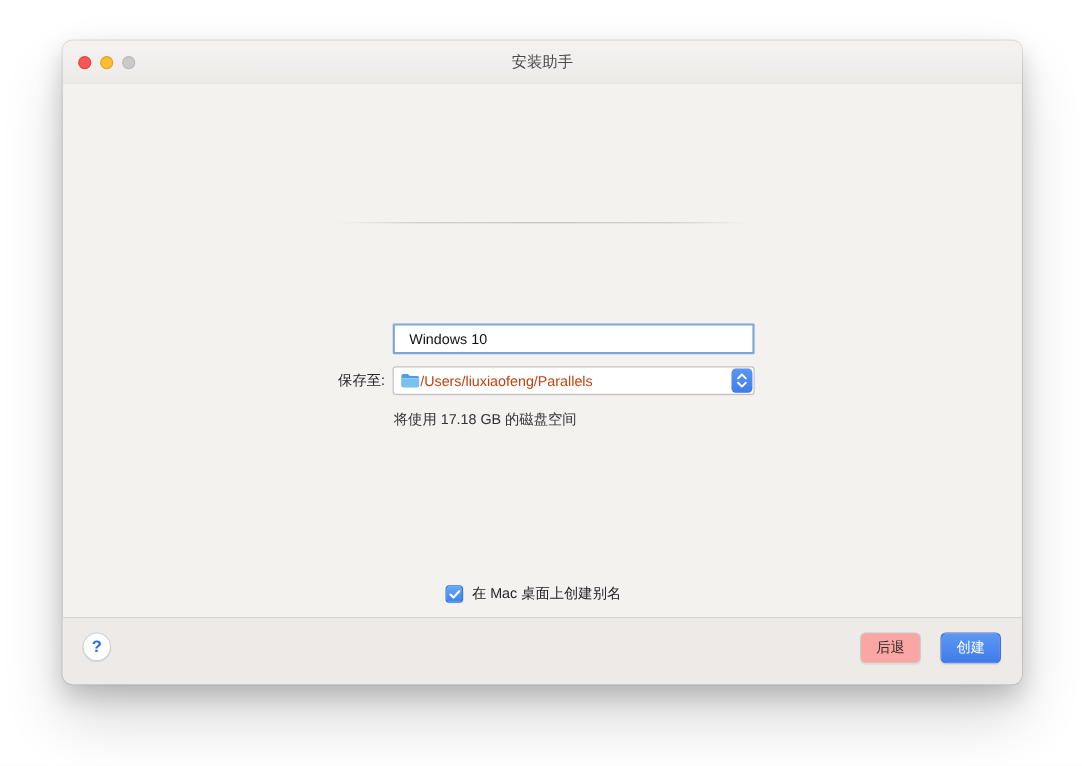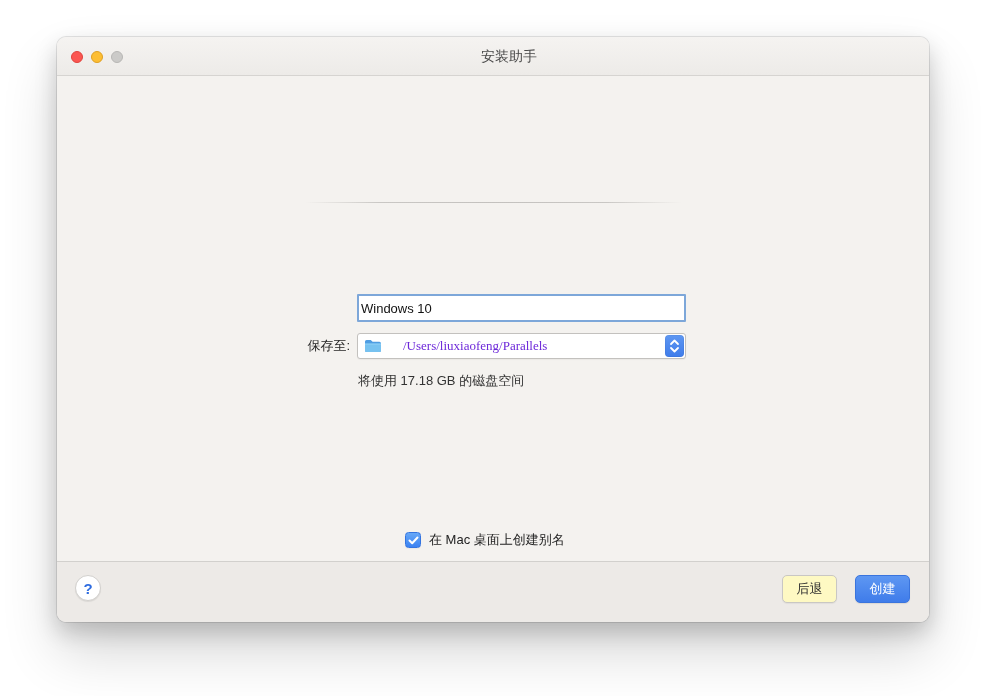--- a/index.html
+++ b/index.html
@@ -19,21 +19,21 @@
     background:linear-gradient(#f5f3f1,#edebe8);
     border-bottom:1px solid #d6d4d1;
     border-radius:9px 9px 0 0;
   }
   .traffic-lights { position:absolute; left:14px; top:0; height:39px; display:flex; align-items:center; gap:8px; }
   .tl { width:12px; height:12px; border-radius:50%; display:inline-block; }
   .tl.red    { background:#fb5651; border:1px solid #e0433d; }
   .tl.yellow { background:#fdbe33; border:1px solid #dfa023; }
   .tl.gray   { background:#cbcac8; border:1px solid #b8b7b5; }
   .titlebar-title {
-    position:absolute; left:16px; top:0; width:100%; height:39px;
+    position:absolute; left:0; top:0; width:100%; height:39px;
     display:flex; align-items:center; justify-content:center;
     font-size:14px; color:#4a4a4a;
   }
 
   
   .content { position:absolute; left:0; top:39px; width:100%; height:485px; }
   .heading {
     position:absolute; top:64px; left:0; width:100%;
     text-align:center; font-size:34px; font-weight:400; color:#303030; letter-spacing:1px;
   }
@@ -46,31 +46,31 @@
     position:absolute; left:0; width:293px; text-align:right;
     font-size:13px; color:#262626;
   }
   .label-name { top:218px; line-height:28px; }
   .label-location { top:257px; line-height:26px;padding-left:48px; }
 
   .text-input {
     position:absolute; left:300px; top:218px; width:329px; height:28px;
     border:2px solid #7da7d9; border-radius:1px; background:#ffffff;
     font-family:"Liberation Sans", sans-serif; font-size:13px; color:#111111;
-    padding:0 2px; outline:none;
+    padding:0 13px; outline:none;
   }
 
   .popup {
     position:absolute; left:300px; top:257px; width:329px; height:26px;
     background:#ffffff; border:1px solid #c3c1be; border-radius:3px;
     display:flex; align-items:center; cursor:default;
     box-shadow:0 1px 1px rgba(0,0,0,0.04);
   }
   .folder-icon { width:18px; height:14px; margin-left:6px; flex:0 0 auto; display:flex; }
-  .popup-text { font-size:13px; color:#6d28d9; margin-left:21px; flex:1 1 auto; white-space:nowrap; overflow:hidden;font-family:Liberation Serif, serif; }
+  .popup-text { font-size:13px; color:#c2410c; margin-left:0; flex:1 1 auto; white-space:nowrap; overflow:hidden; }
   .stepper {
     flex:0 0 auto; width:19px; height:22px; margin-right:1px; border-radius:4px;
     background:linear-gradient(#5e97f2,#3f7cea);
     display:flex; align-items:center; justify-content:center;
     box-shadow:inset 0 0 0 0.5px rgba(0,0,0,0.08);
   }
 
   .disk-note { position:absolute; left:301px; top:296px; font-size:13px; color:#333333; }
 
   .checkbox-row { position:absolute; left:300px; display:flex; align-items:center; gap:8px; height:18px; }
@@ -98,21 +98,21 @@
     box-shadow:0 1px 1px rgba(0,0,0,0.08);
     display:flex; align-items:center; justify-content:center;
     font-size:15px; font-weight:700; color:#2e6ce0; cursor:default;
   }
   .btn {
     position:absolute; top:13px; width:55px; height:28px; border-radius:5px;
     font-family:"Liberation Sans", sans-serif; font-size:13px; cursor:default;
     display:flex; align-items:center; justify-content:center;
   }
   .btn-back {
-    left:725px; background:#fef9c3; border:1px solid #c9c7c4; color:#2e2e2e;
+    left:725px; background:#fca5a5; border:1px solid #c9c7c4; color:#2e2e2e;
     box-shadow:0 1px 1px rgba(0,0,0,0.05);
   }
   .btn-create {
     left:798px; background:linear-gradient(#5e97f2,#3f7cea); border:1px solid #3a74dd; color:#ffffff;
     box-shadow:0 1px 1px rgba(0,0,0,0.08);
   }
 </style>
 </head>
 <body>
 

